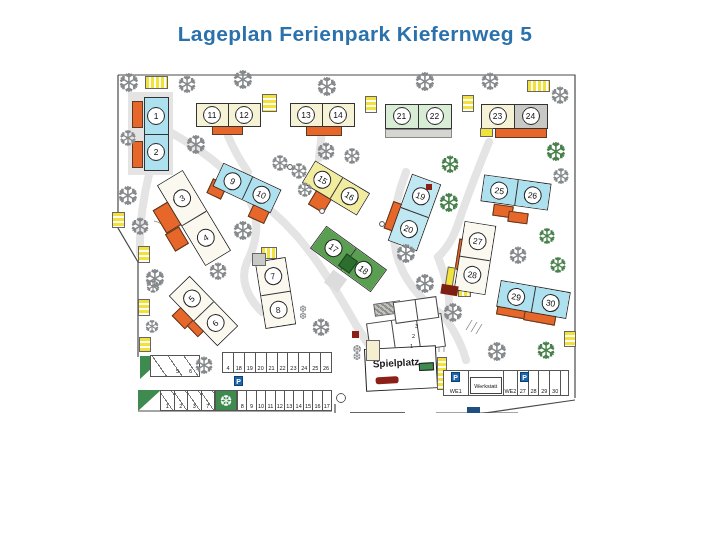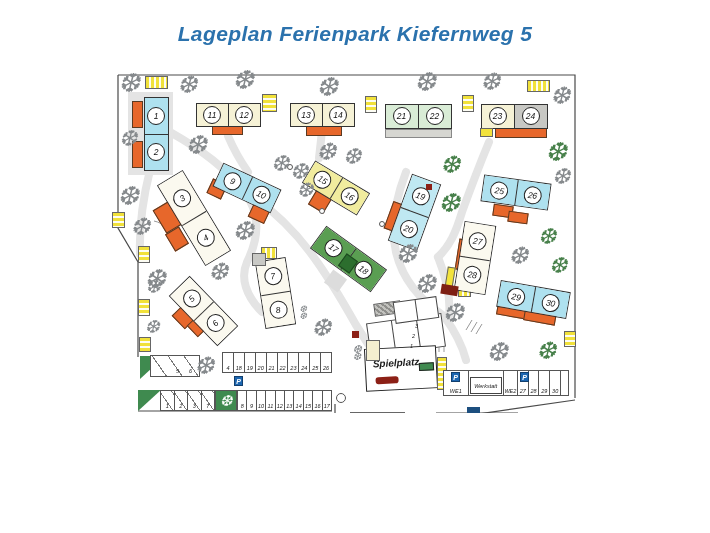--- a/index.html
+++ b/index.html
@@ -1,16 +1,16 @@
 <!DOCTYPE html>
 <html><head>
 <meta charset="utf-8">
 <style>
   html,body{margin:0;padding:0;background:#fff;font-family:"Liberation Sans",sans-serif;}
-  #page{position:relative;width:710px;height:413px;background:#ffffff;overflow:hidden;font-style:italic;}
+  #page{position:relative;width:710px;height:413px;background:#ffffff;overflow:hidden;}
   #title{position:absolute;left:0;right:0;top:22px;text-align:center;font-size:21px;font-weight:bold;color:#2b72ad;letter-spacing:.4px;}
   #map{position:absolute;left:0;top:0;width:710px;height:533px;}
   #map svg{position:absolute;left:0;top:0;}
   .acc{position:absolute;box-sizing:border-box;}
   .carport{position:absolute;border:1px solid #666;box-sizing:border-box;}
   .cpv{background:repeating-linear-gradient(90deg,#f1e13a 0 3px,#fdfdf4 3px 5px);}
   .cph{background:repeating-linear-gradient(180deg,#f1e13a 0 3px,#fdfdf4 3px 5px);}
   .garage{position:absolute;background:#e7672b;border:1px solid #5a3a22;box-sizing:border-box;}
   .block{position:absolute;border:1px solid #333;box-sizing:border-box;display:flex;}
   .block.v{flex-direction:column;}

